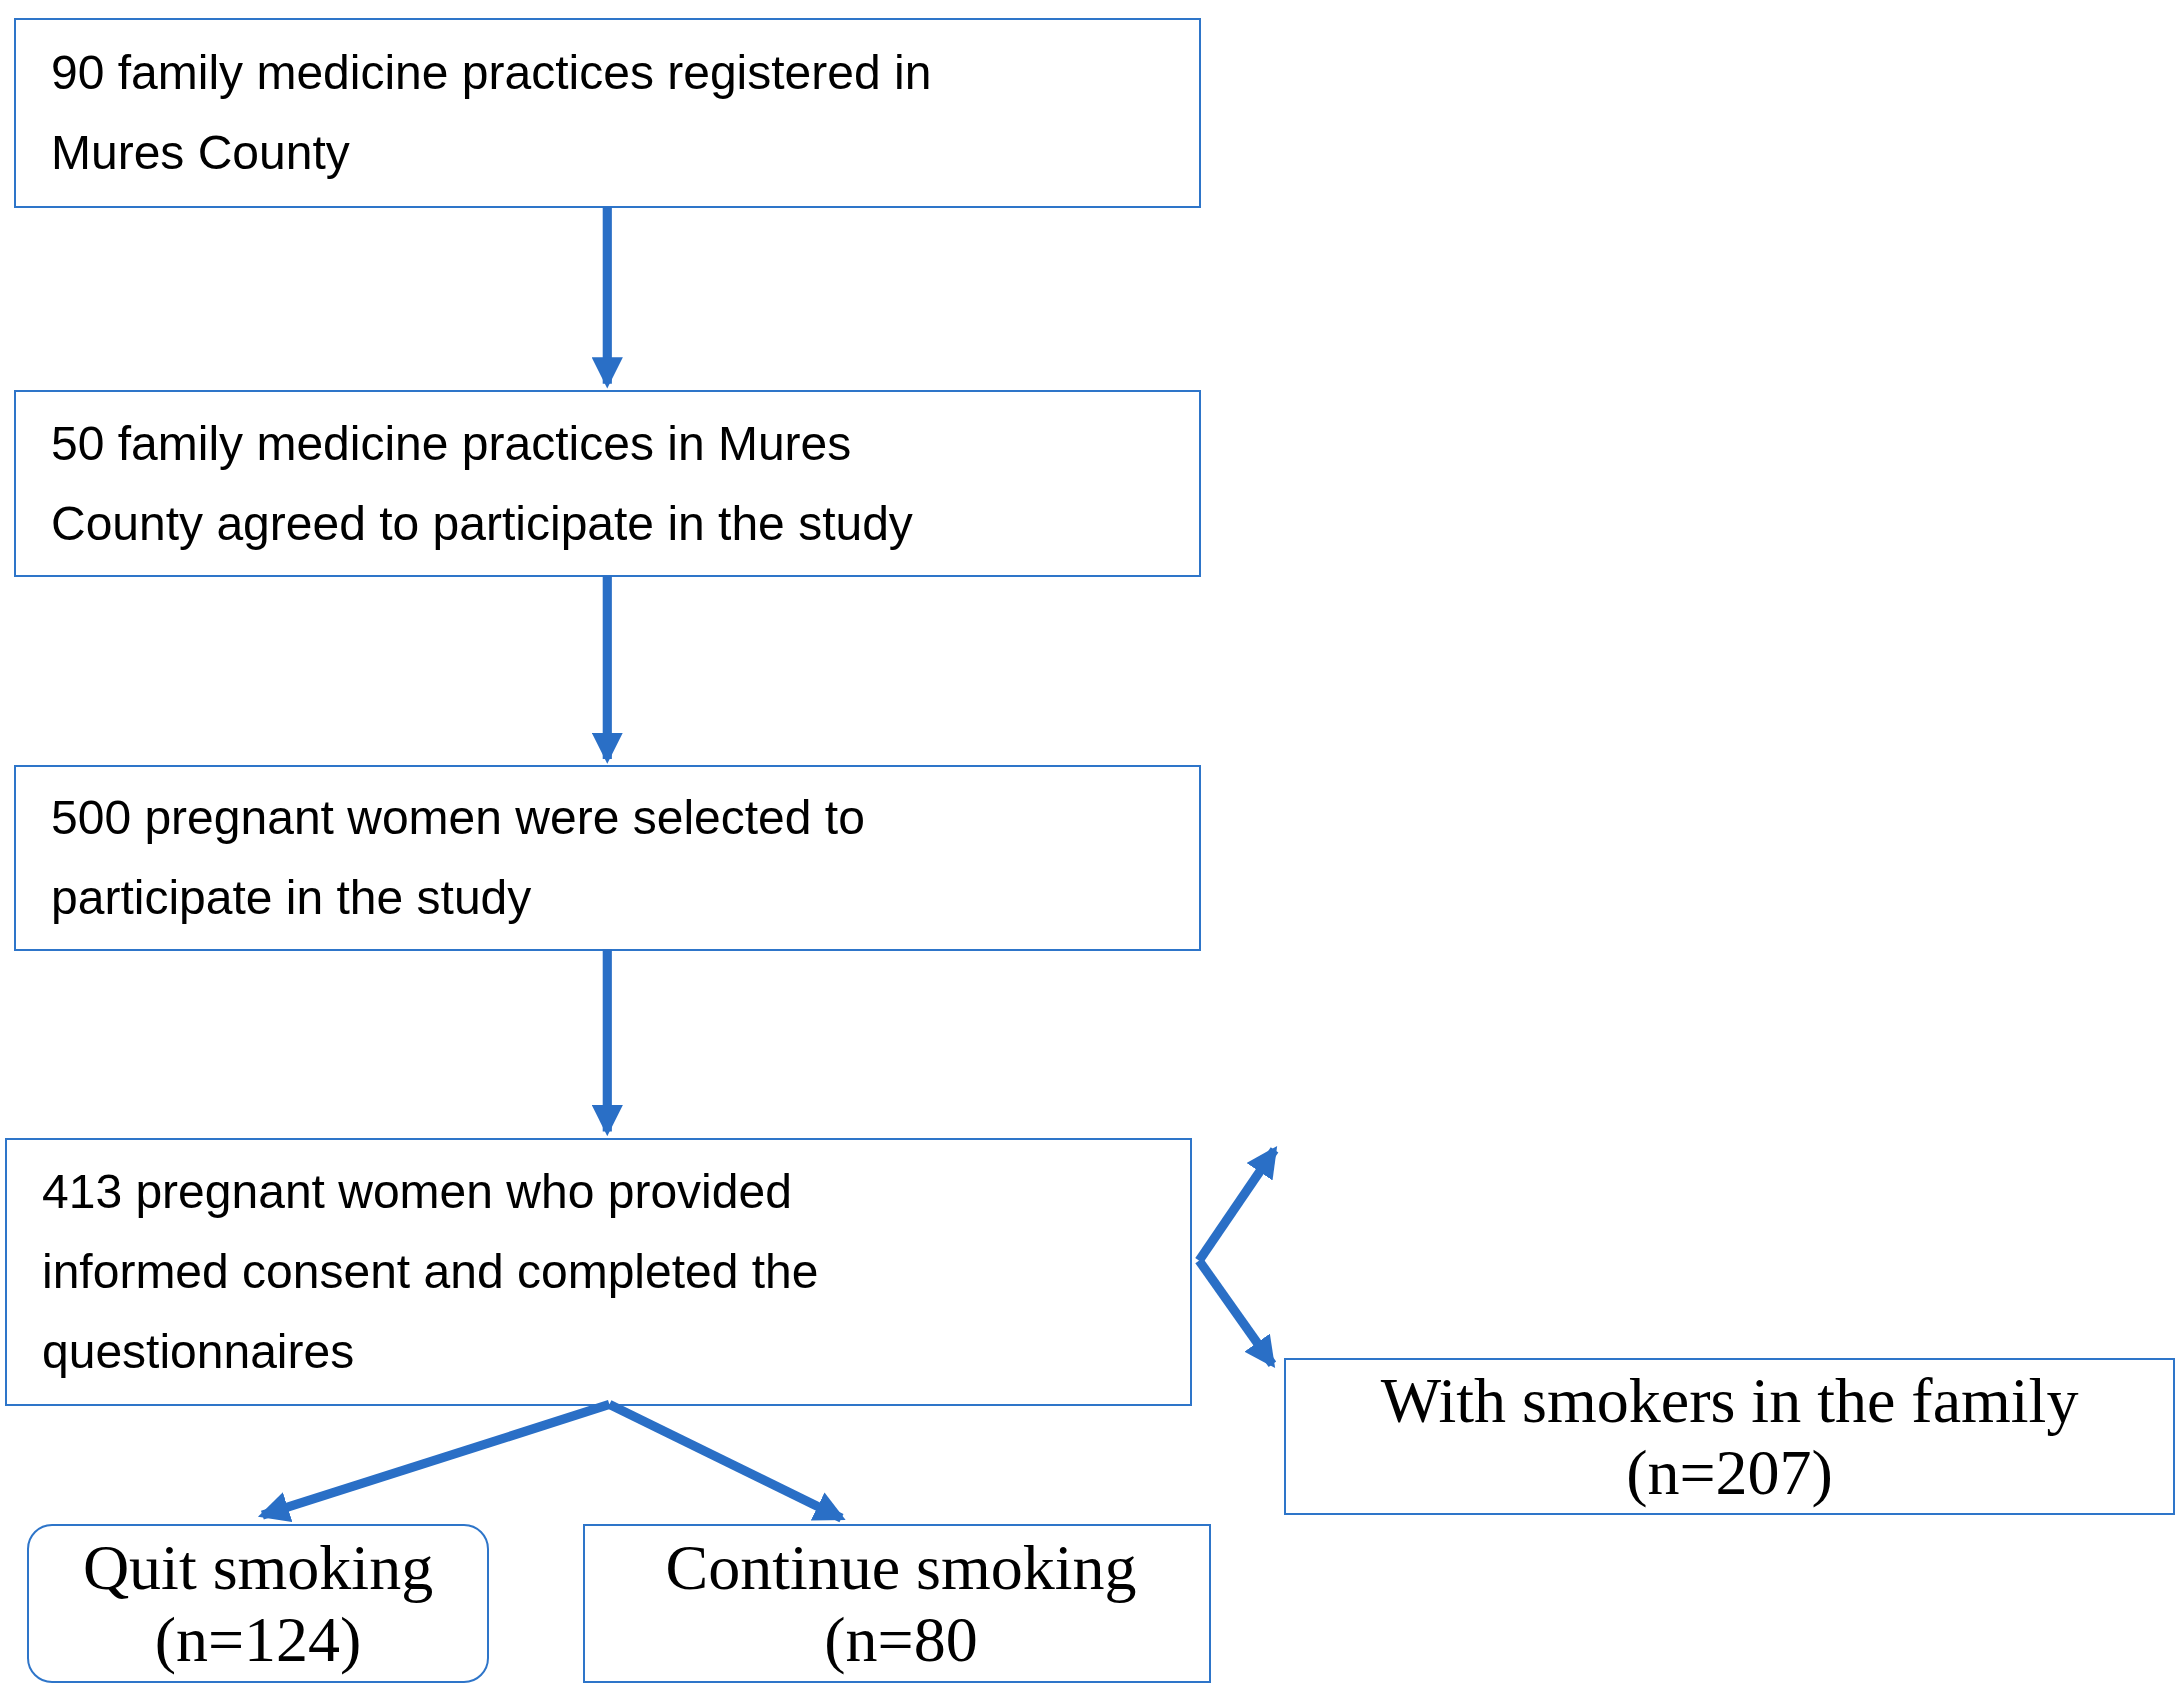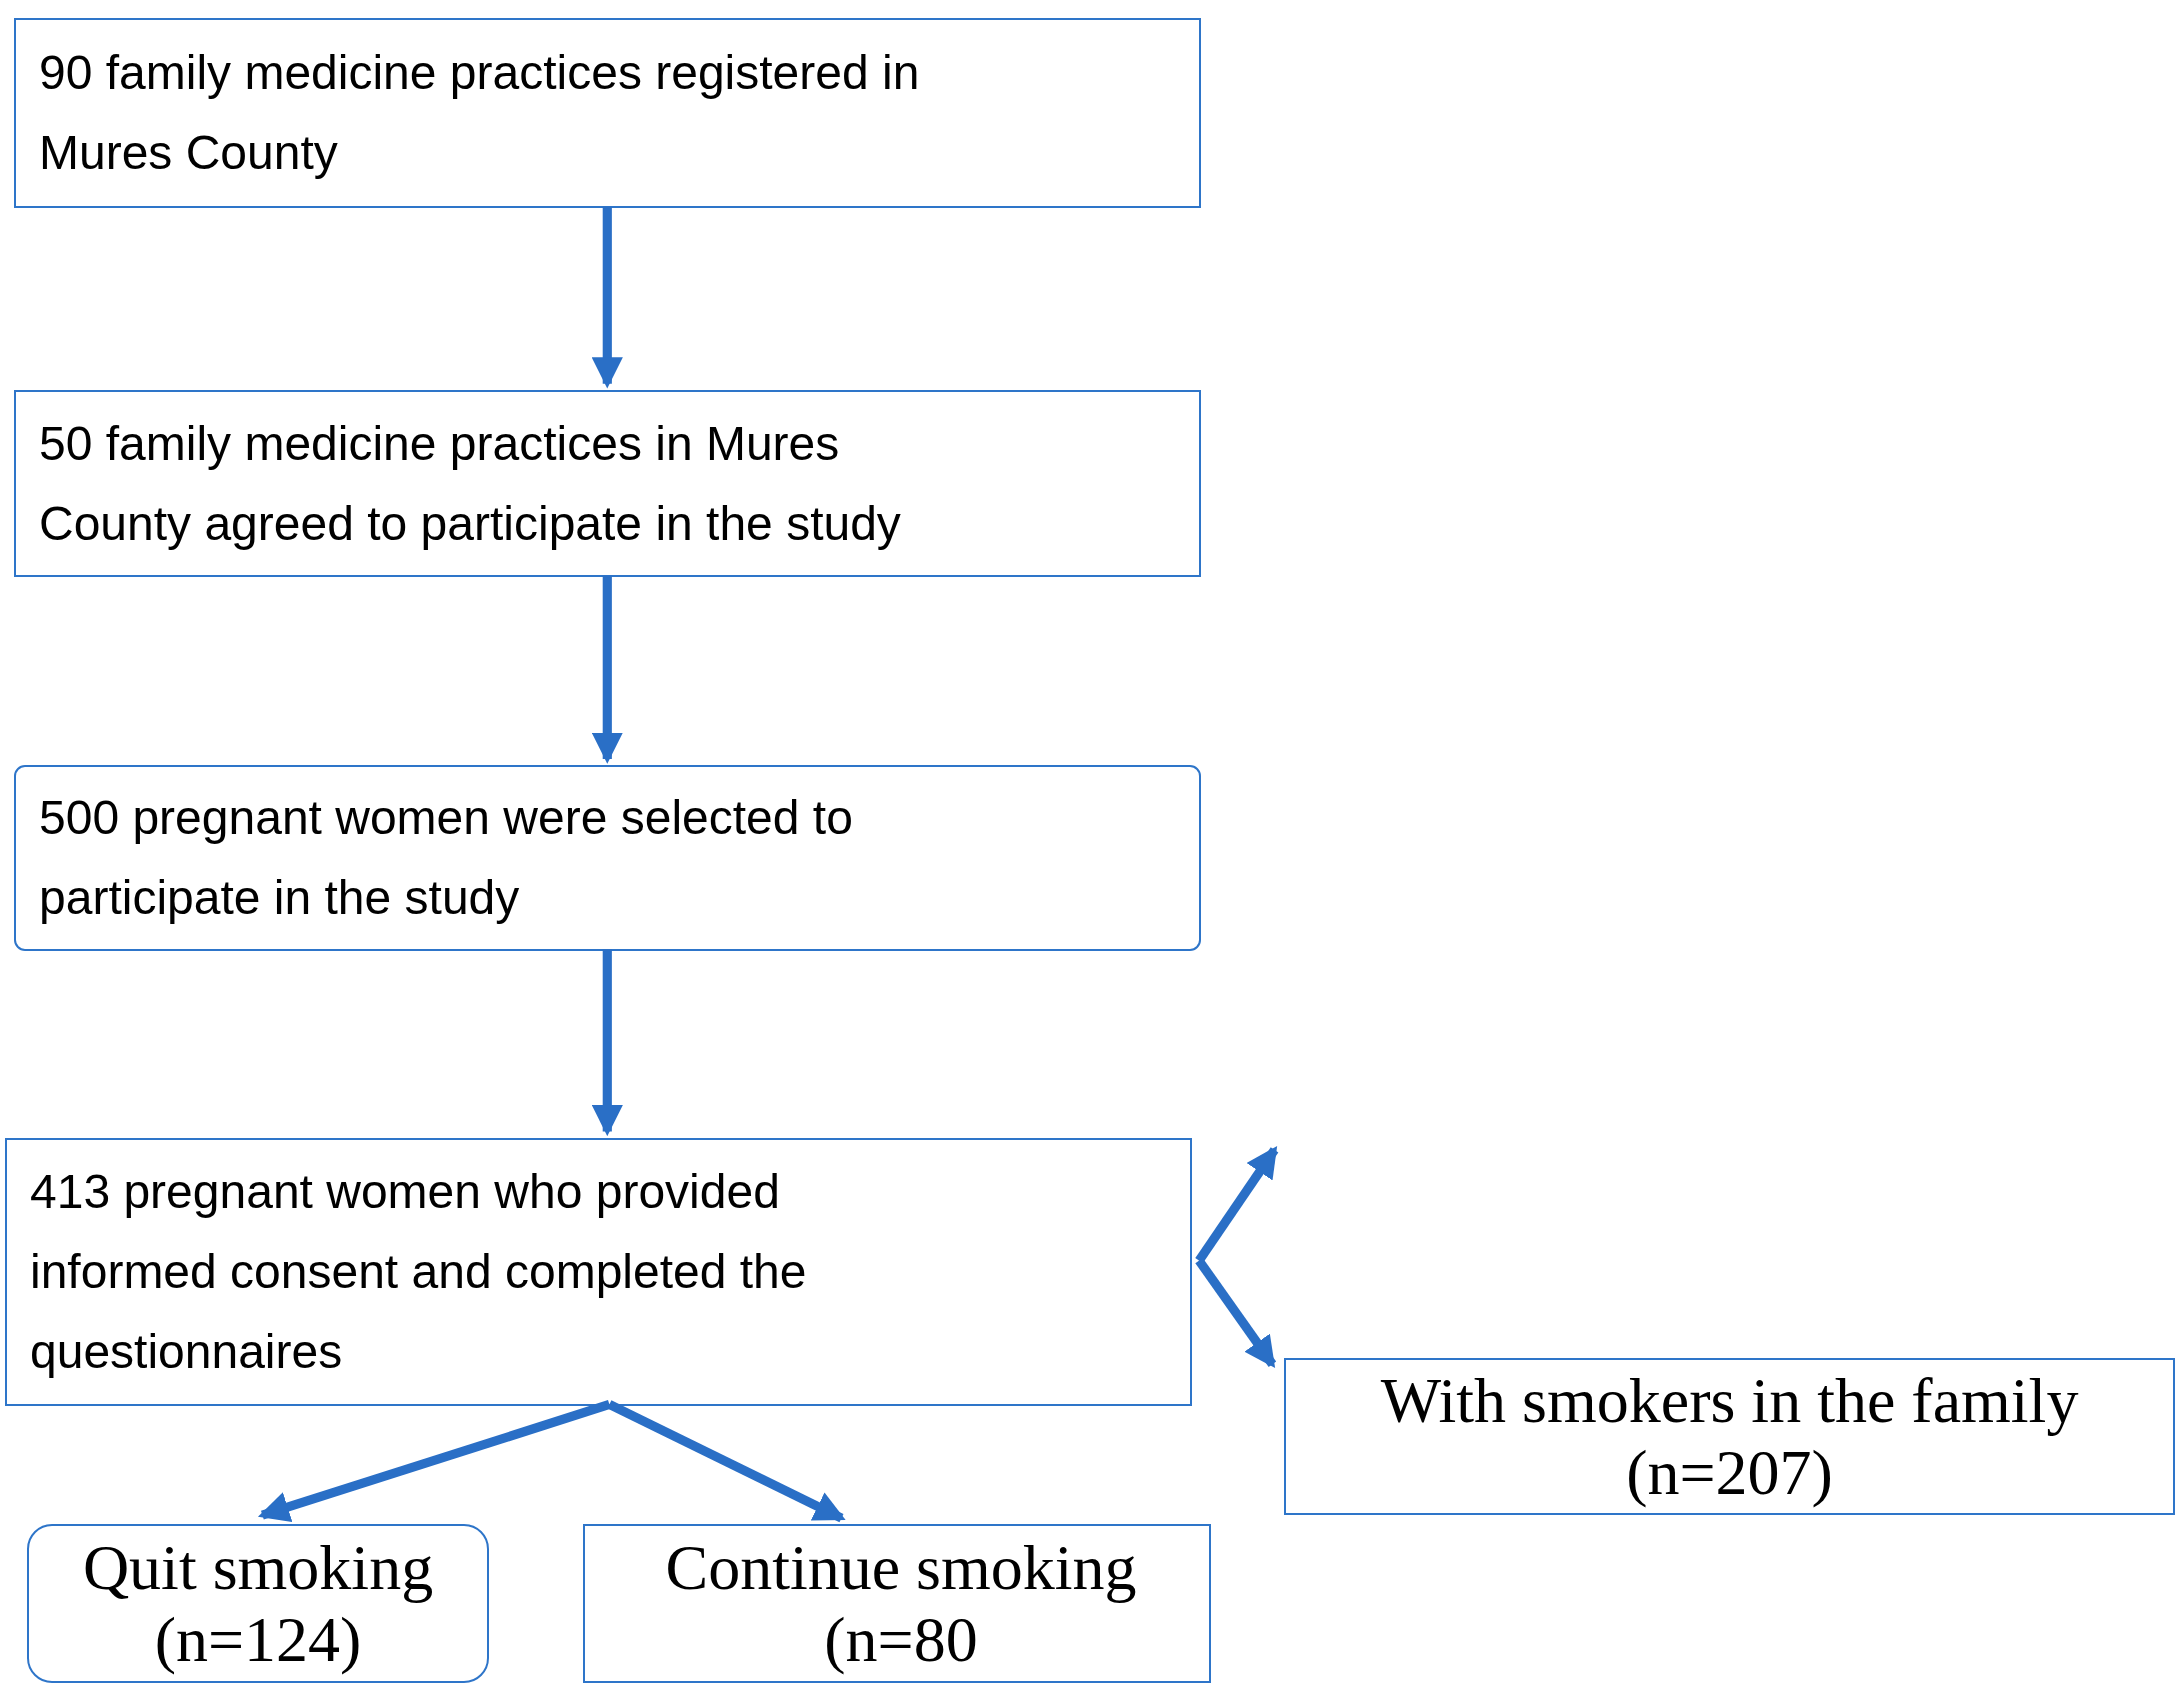--- a/index.html
+++ b/index.html
@@ -30,21 +30,21 @@
     color:var(--text-color);
   }
   .node .txt{
     white-space:pre-line;
   }
   .sans{
     font-family:"Liberation Sans", sans-serif;
     font-size:48px;
     line-height:80px;
     justify-content:flex-start;
-    padding-left:23px;
+    padding-left:35px;
     text-align:left;
   }
   .serif{
     font-family:"Liberation Serif", serif;
     font-size:64px;
     line-height:72px;
     justify-content:center;
     text-align:center;
   }
   .overlay{
@@ -69,21 +69,21 @@
   <div class="node sans" style="left:14px; top:17.6px; width:1187px; height:190px;">
     <span class="txt">90 family medicine practices registered in
 Mures County</span>
   </div>
 
   <div class="node sans" style="left:14px; top:390px; width:1187px; height:187px;">
     <span class="txt">50 family medicine practices in Mures
 County agreed to participate in the study</span>
   </div>
 
-  <div class="node sans" style="left:14px; top:765px; width:1187px; height:186px;border-radius:11px;">
+  <div class="node sans" style="left:14px; top:765px; width:1187px; height:186px;">
     <span class="txt">500 pregnant women were selected to
 participate in the study</span>
   </div>
 
   <div class="node sans" style="left:5px; top:1138px; width:1187px; height:268px;">
     <span class="txt">413 pregnant women who provided
 informed consent and completed the
 questionnaires</span>
   </div>
 

